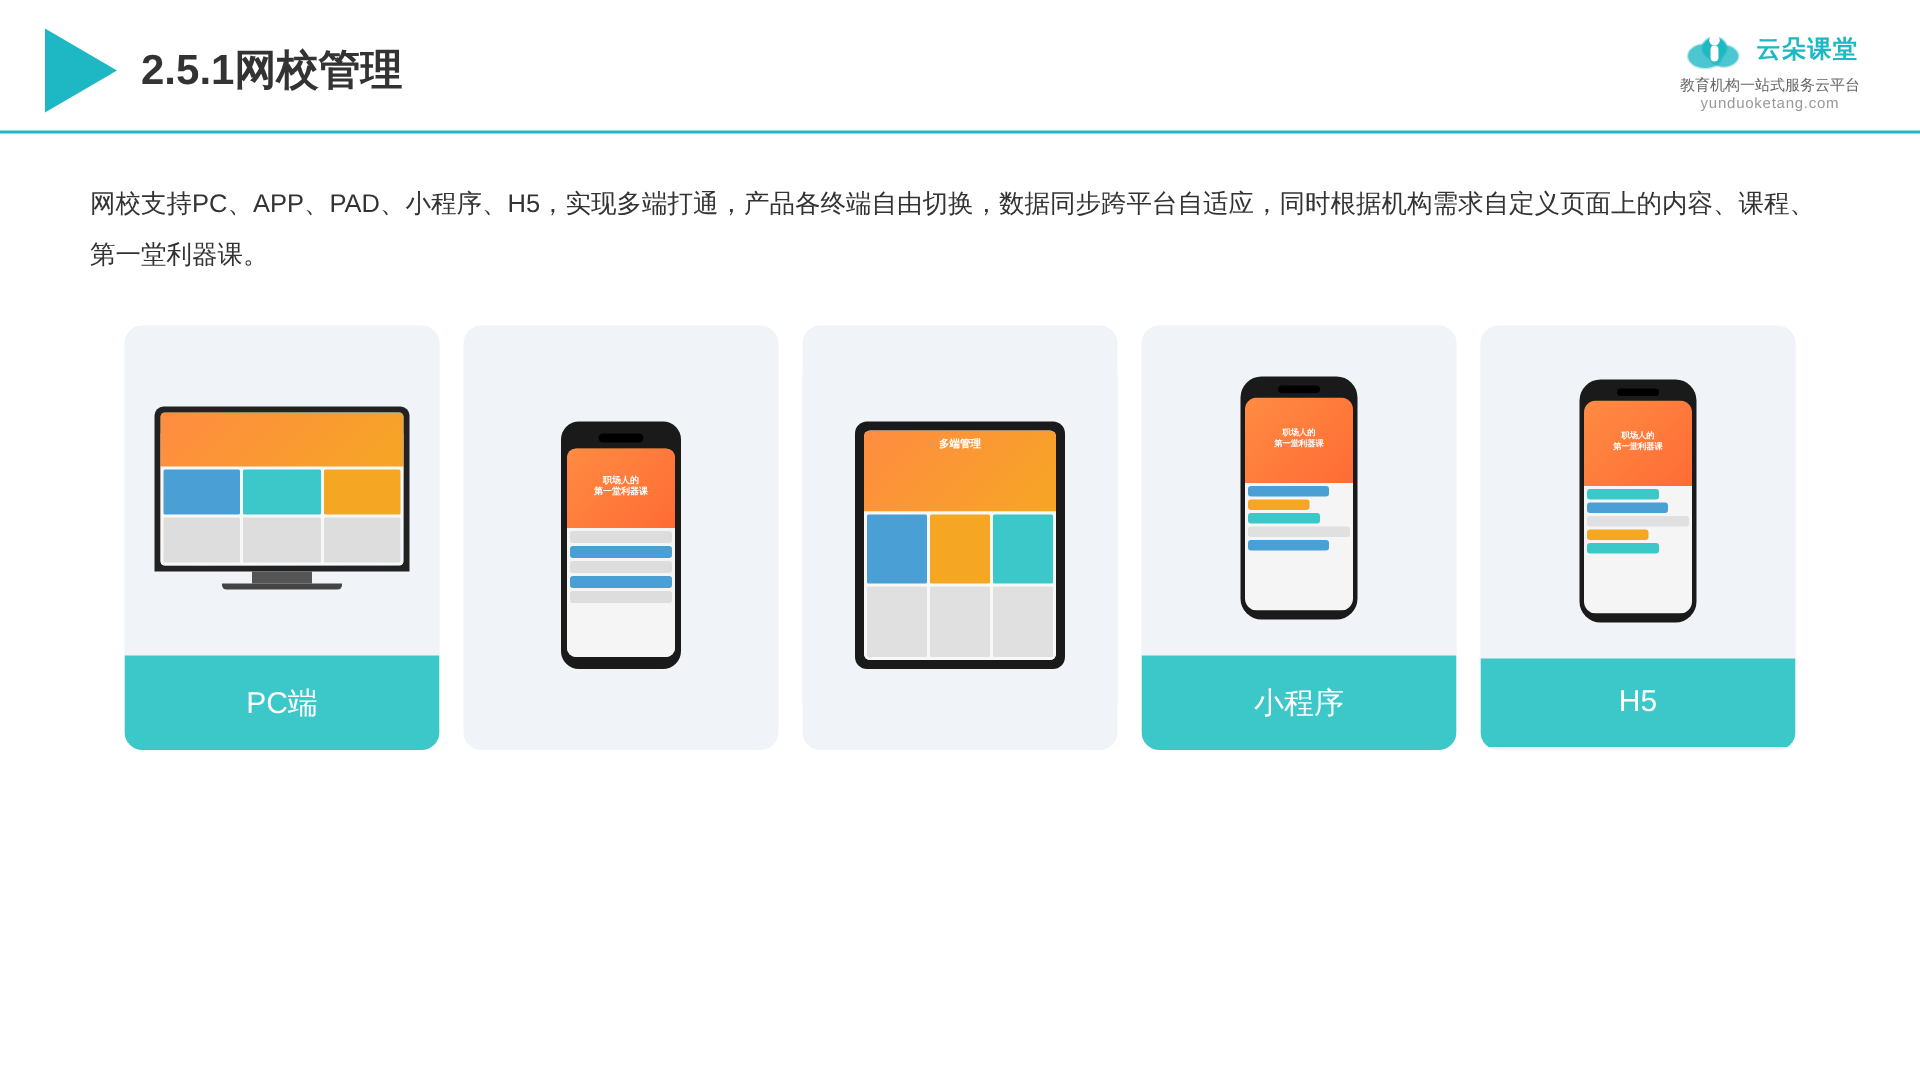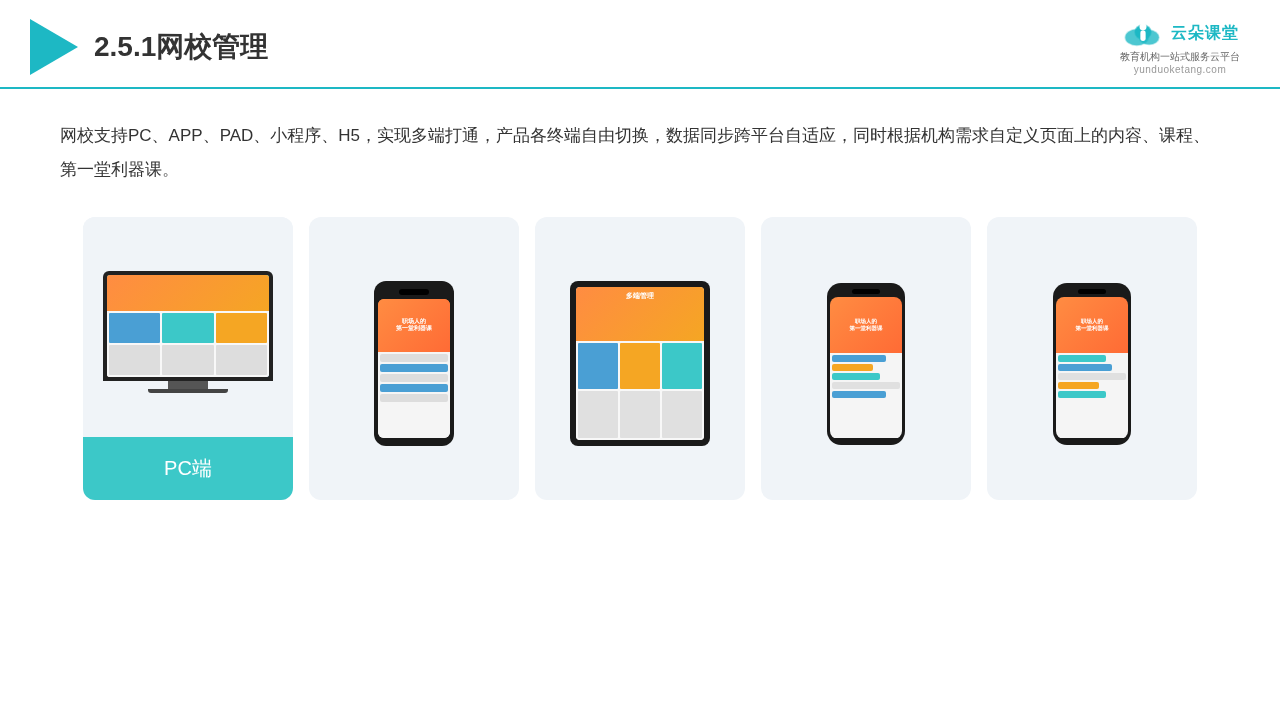--- a/index.html
+++ b/index.html
@@ -476,37 +476,39 @@
               <div class="mini-phone-body">
                 <div class="mini-row c1"></div>
                 <div class="mini-row c2"></div>
                 <div class="mini-row c3"></div>
                 <div class="mini-row"></div>
                 <div class="mini-row c1"></div>
               </div>
             </div>
           </div>
         </div>
+        <div class="device-label">小程序</div>
       </div>
 
       <div class="device-card">
         <div class="device-image-area">
           <div class="mini-phone-mockup">
             <div class="mini-phone-notch"></div>
             <div class="mini-phone-screen">
               <div class="mini-phone-top">
                 <div style="color:white;font-size:5.5px;text-align:center;font-weight:bold;line-height:1.3;">职场人的<br>第一堂利器课</div>
               </div>
               <div class="mini-phone-body">
                 <div class="mini-row c3"></div>
                 <div class="mini-row c1"></div>
                 <div class="mini-row"></div>
                 <div class="mini-row c2"></div>
                 <div class="mini-row c3"></div>
               </div>
             </div>
           </div>
         </div>
+        <div class="device-label">H5</div>
       </div>
 
     </div>
   </div>
 </div>
 
 </body></html>

